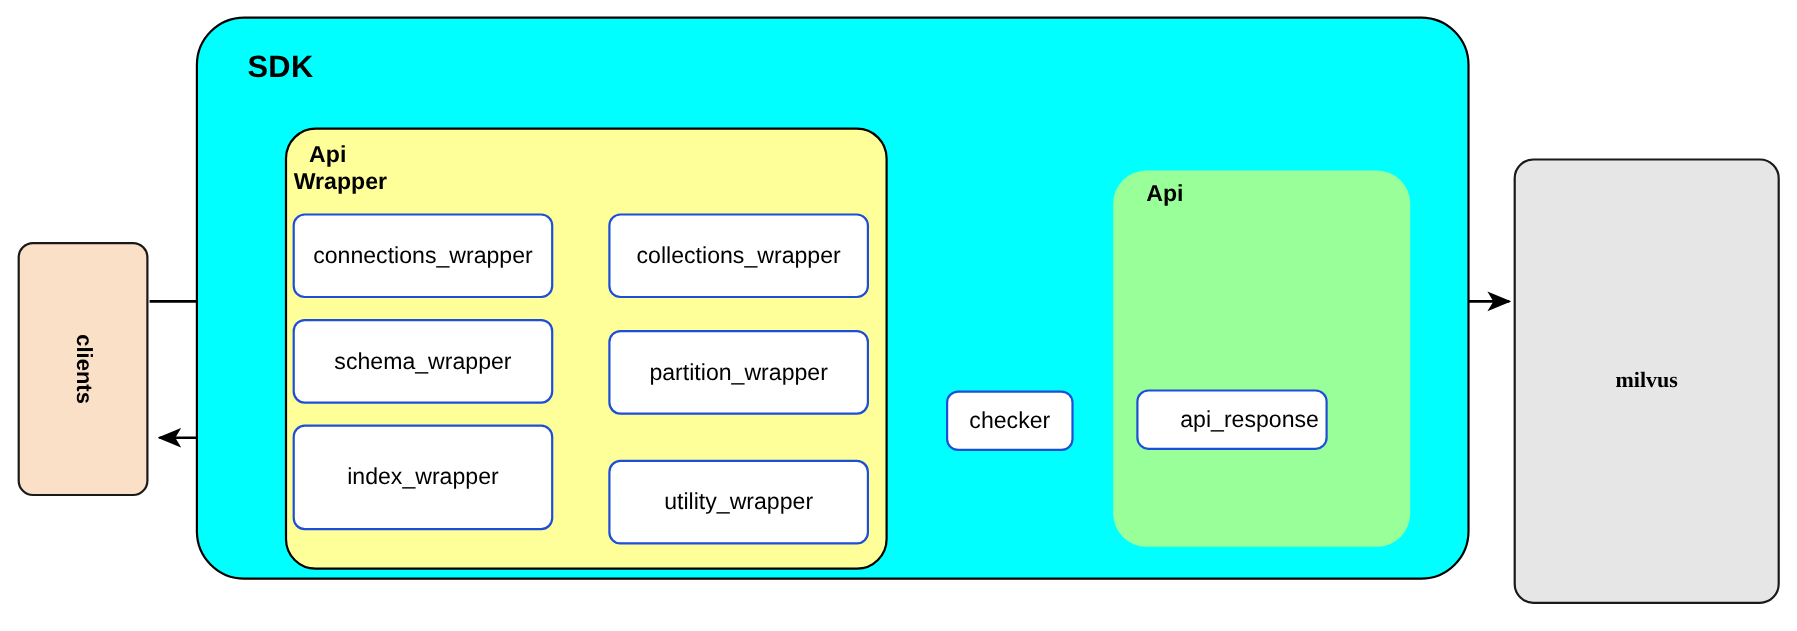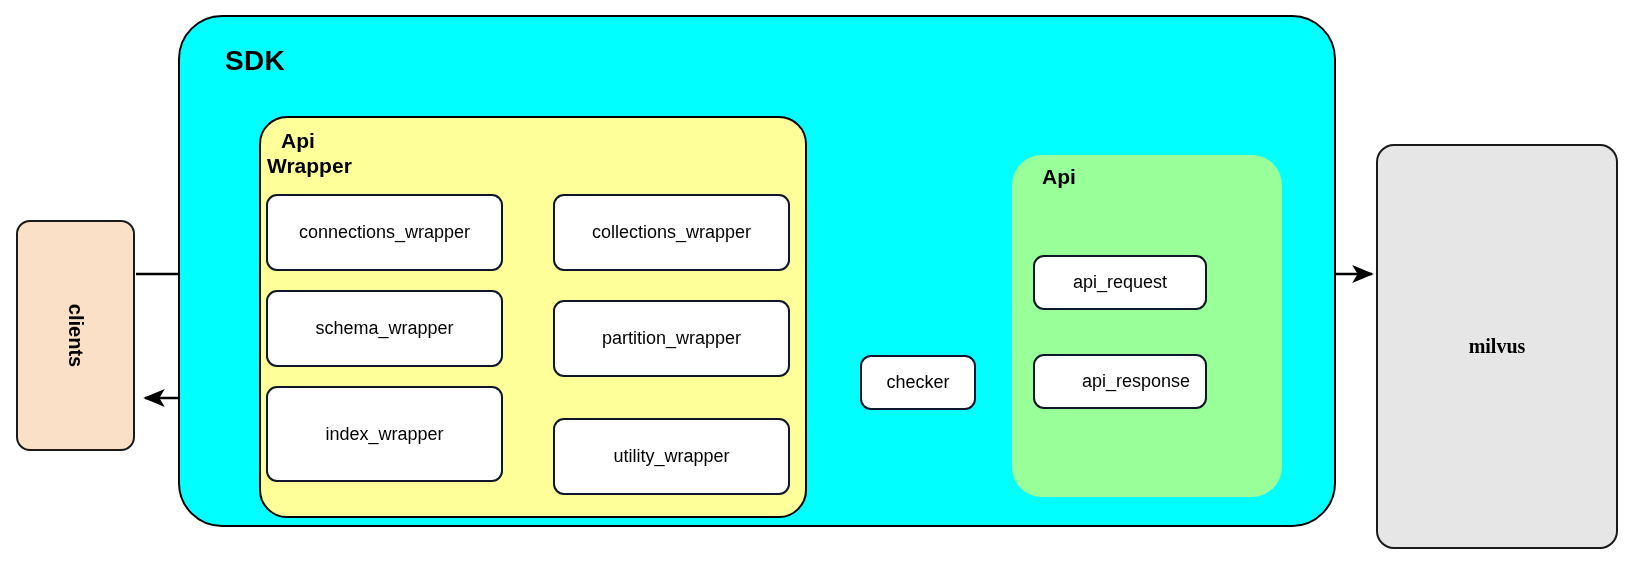--- a/index.html
+++ b/index.html
@@ -94,23 +94,23 @@
     line-height: 1.2;
   }
   .gateway-group-label .l2 {
     display: block;
     margin-left: -22px;
   }
 
   
   .node {
     background: #ffffff;
-    border: 2px solid #0f172a;
+    border: 2px solid #1d4ed8;
     border-radius: 11px;
-    font-size: 18px;
+    font-size: 21px;
     text-align: center;
   }
 
   
   .n-connections { left: 266px; top: 194px; width: 237px; height: 77px; }
   .n-collections { left: 553px; top: 194px; width: 237px; height: 77px; }
   .n-schema      { left: 266px; top: 290px; width: 237px; height: 77px; }
   .n-partition   { left: 553px; top: 300px; width: 237px; height: 77px; }
   .n-index       { left: 266px; top: 386px; width: 237px; height: 96px; }
   .n-utility     { left: 553px; top: 386px; width: 237px; height: 77px; margin-top: 32px; }
@@ -235,23 +235,20 @@
     <span>index_wrapper</span>
   </div>
   <div class="box node n-utility">
     <span>utility_wrapper</span>
   </div>
 
   <div class="box node n-checker">
     <span>checker</span>
   </div>
 
-  <div class="box node n-api-request">
-    <span>api_request</span>
-  </div>
   <div class="box node n-api-response">
     <span>api_response</span>
   </div>
 
   <div class="box clients-box">
     <span class="clients-label">clients</span>
   </div>
 
   <div class="box milvus-box">
     <span class="milvus-label">milvus</span>

